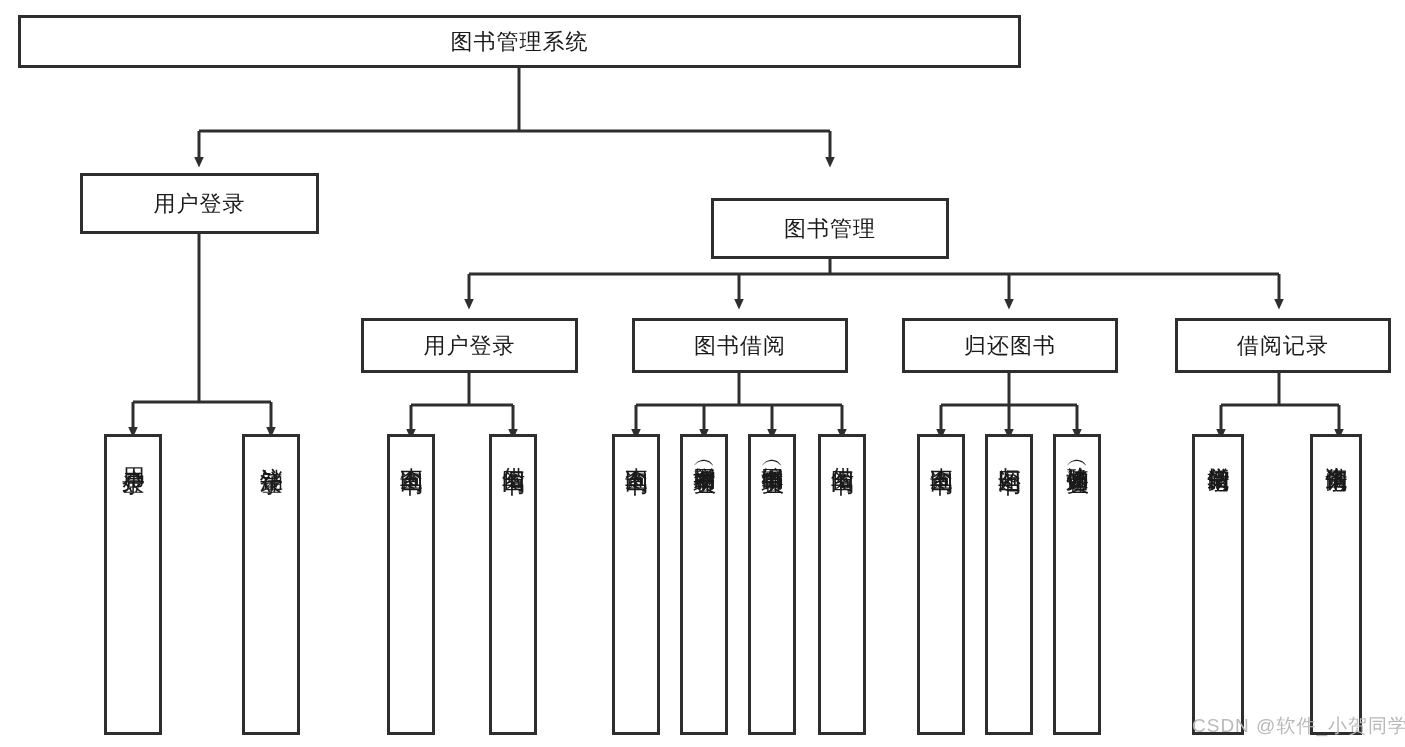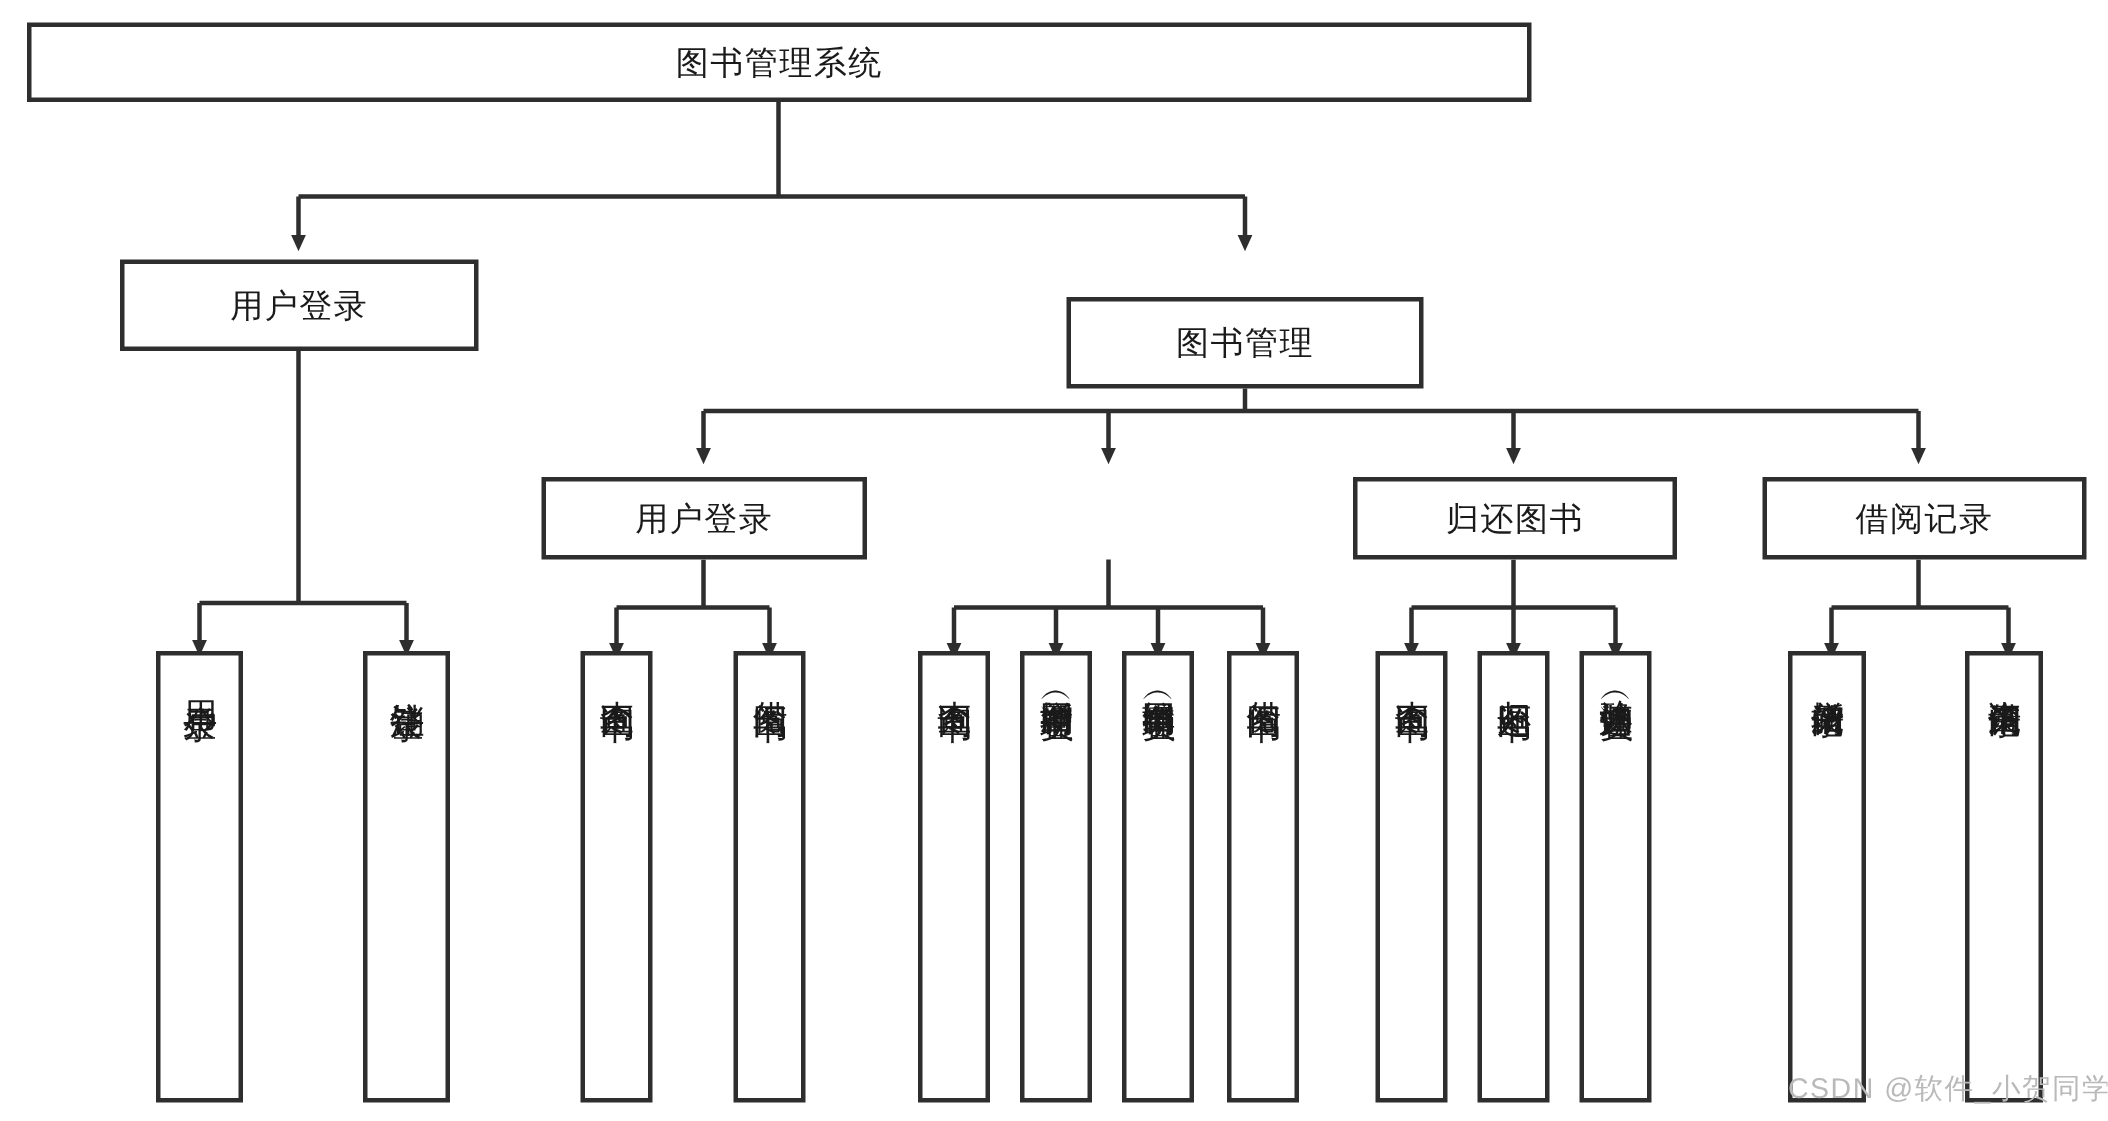--- a/index.html
+++ b/index.html
@@ -116,20 +116,23 @@
   <div class="node" style="left:80px;top:173px;width:239px;height:61px;">
     <span class="label">用户登录</span>
   </div>
   <div class="node" style="left:711px;top:173px;width:238px;height:61px;margin-top:25px;">
     <span class="label">图书管理</span>
   </div>
 
   <div class="node" style="left:361px;top:318px;width:217px;height:55px;">
     <span class="label">用户登录</span>
   </div>
+  <div class="node" style="left:632px;top:318px;width:216px;height:55px;">
+    <span class="label">图书借阅</span>
+  </div>
   <div class="node" style="left:902px;top:318px;width:216px;height:55px;">
     <span class="label">归还图书</span>
   </div>
   <div class="node" style="left:1175px;top:318px;width:216px;height:55px;">
     <span class="label">借阅记录</span>
   </div>
 
   <div class="node leaf" style="left:104px;top:434px;width:58px;height:301px;">
     <span class="label">用户登录</span>
   </div>

